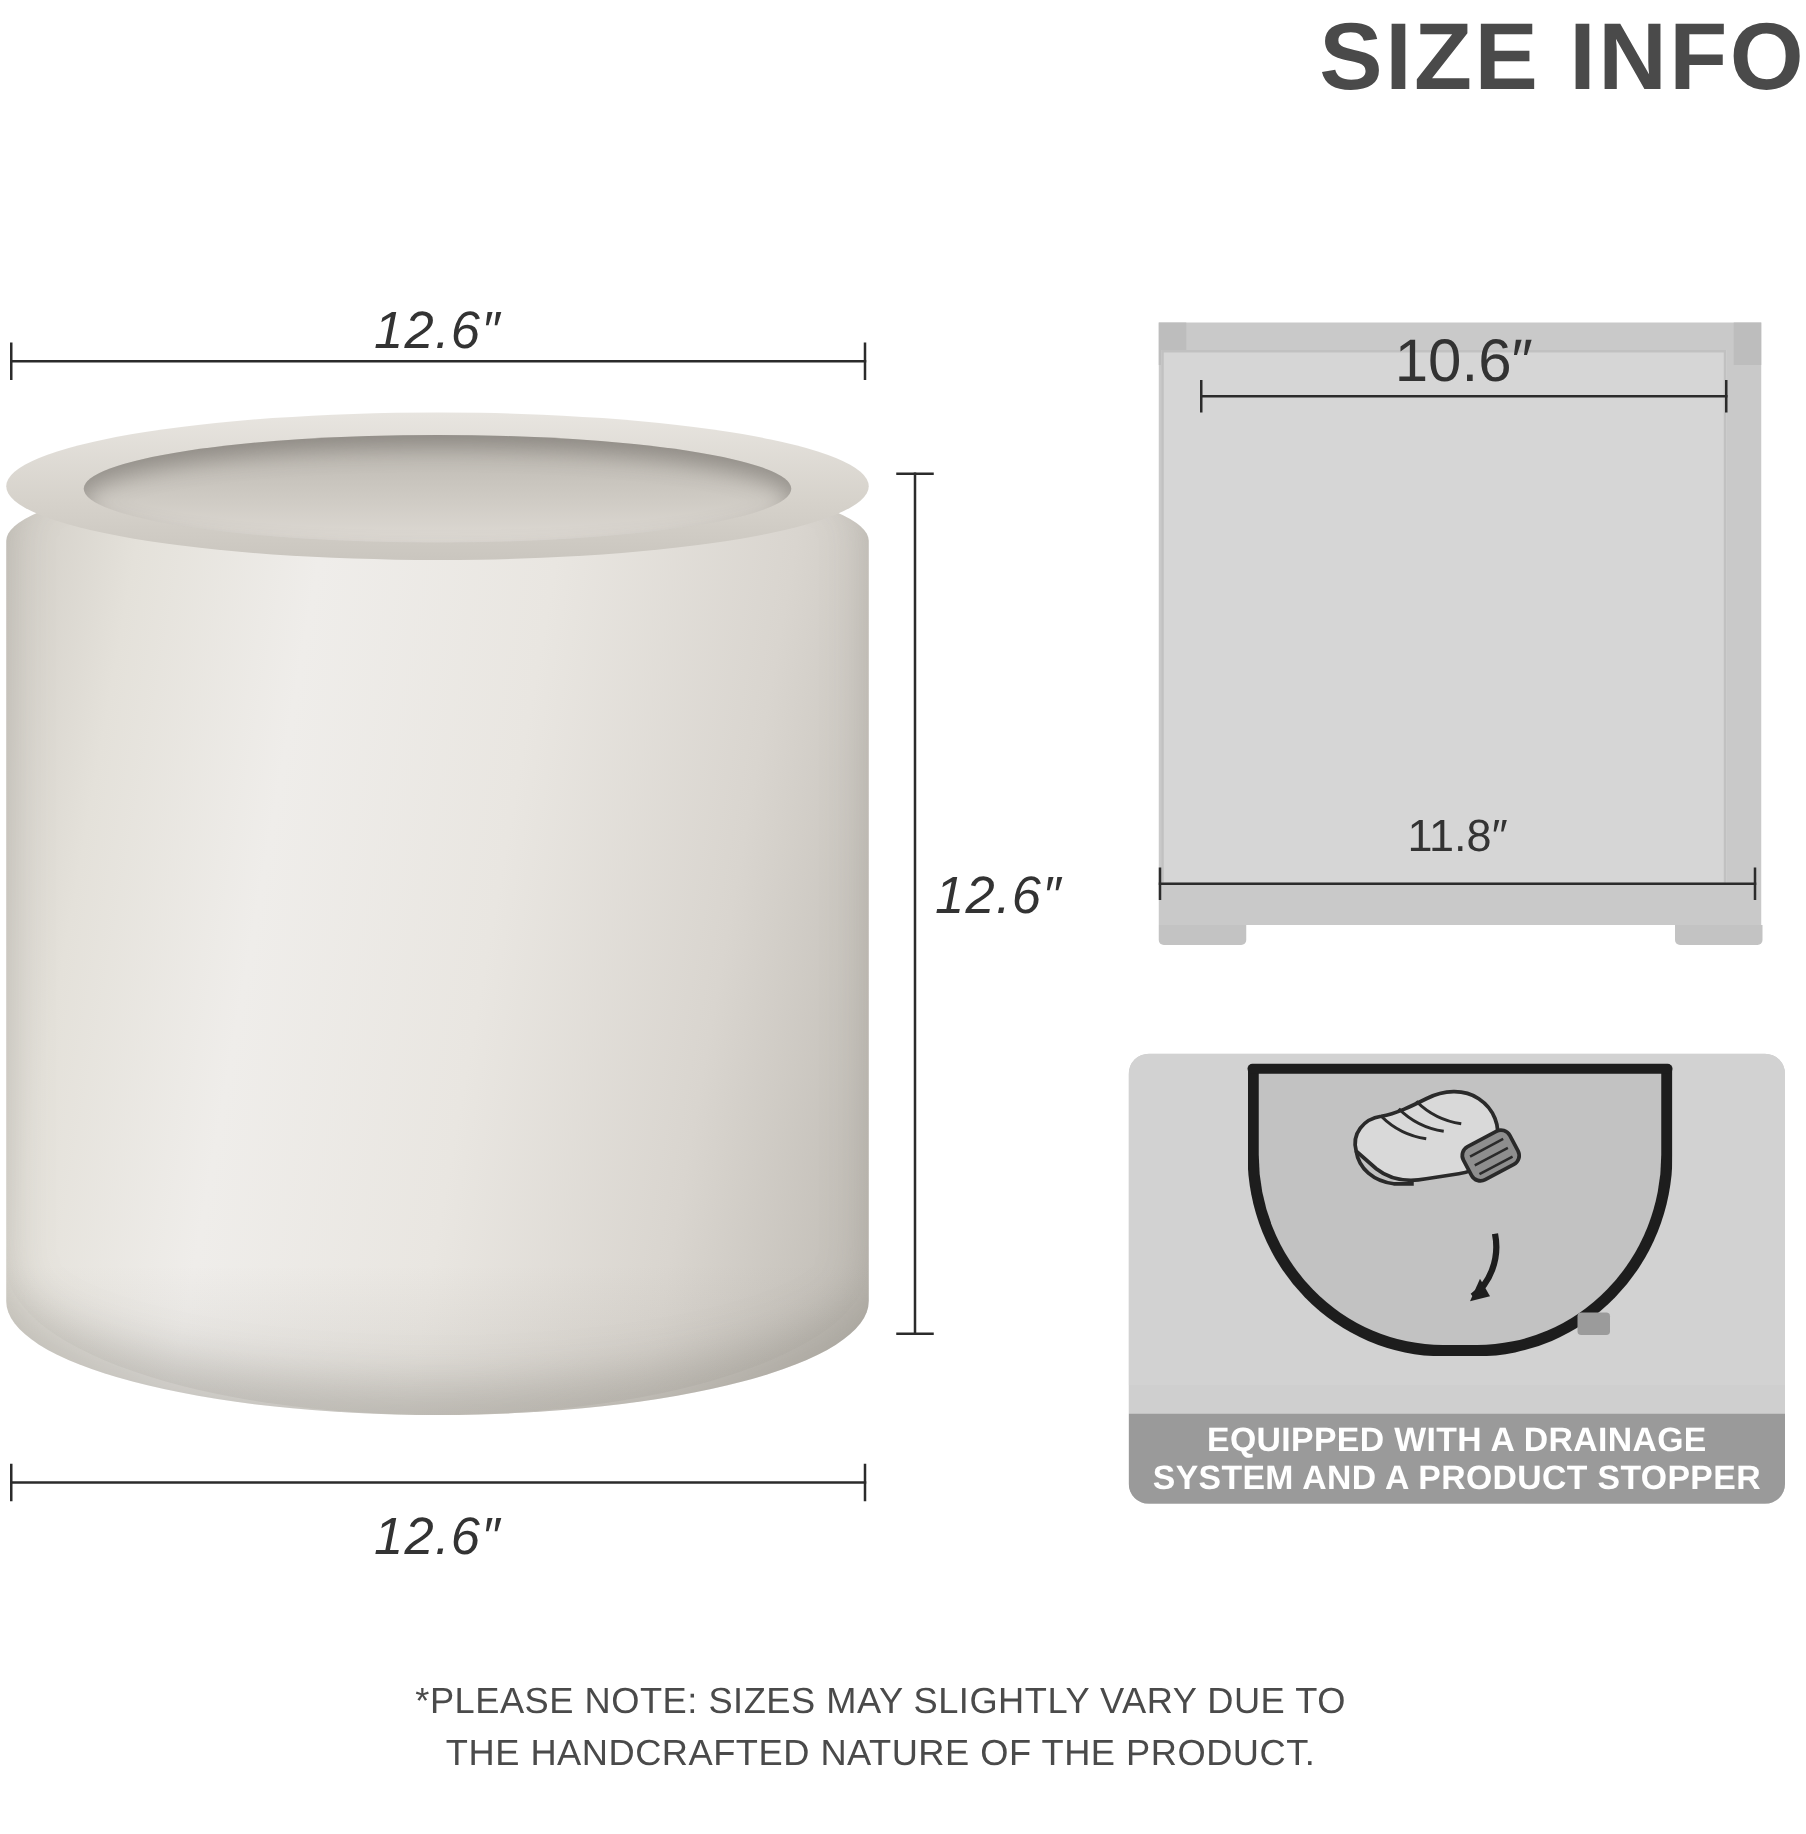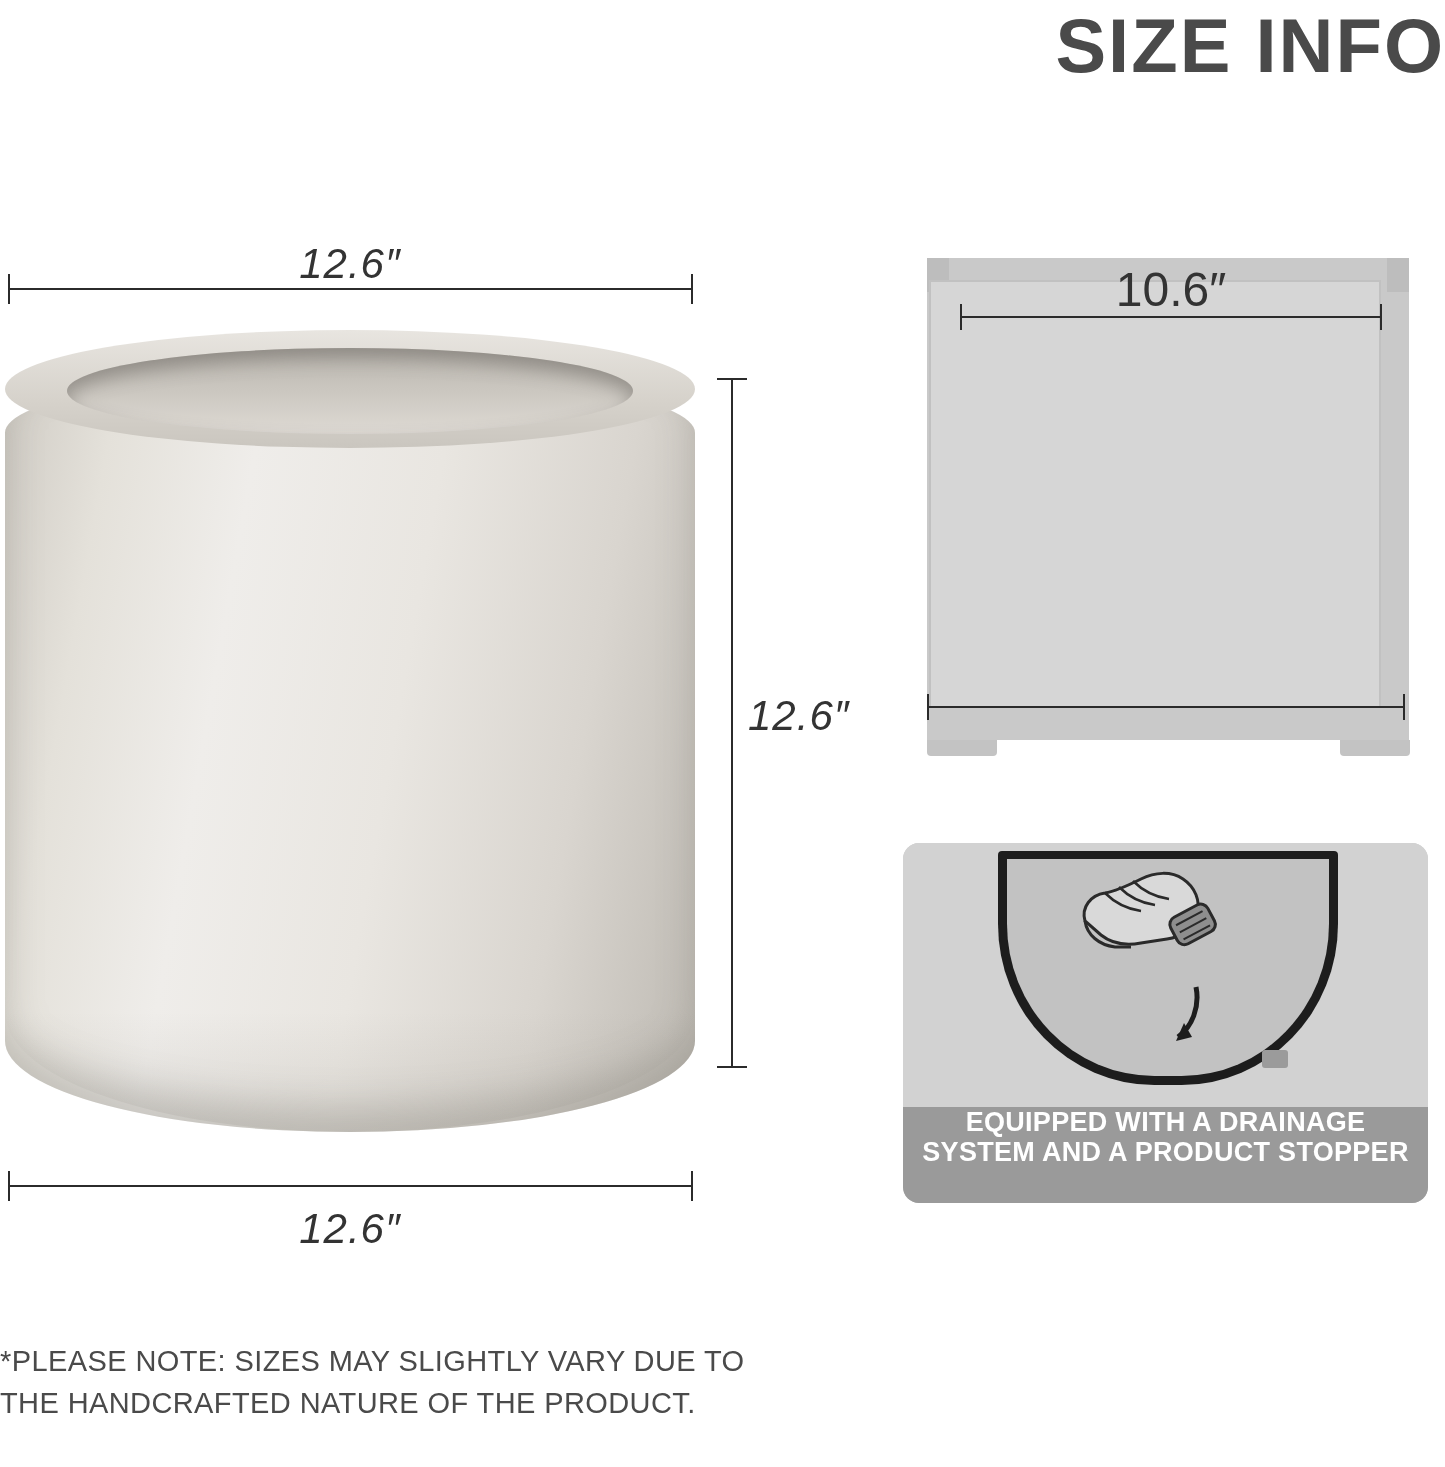--- a/index.html
+++ b/index.html
@@ -146,37 +146,37 @@
   .stopper-hole{
     position:absolute;left:255px;top:195px;width:26px;height:18px;background:#9b9b9b;border-radius:3px;
   }
   .arrow{
     position:absolute;left:263px;top:140px;width:36px;height:62px;
   }
   .hand{
     position:absolute;left:168px;top:20px;width:160px;height:130px;
   }
   .drain-caption{
-    position:absolute;left:0;bottom:0;width:525px;height:96px;
+    position:absolute;left:0;bottom:0;width:525px;height:72px;
     background:#9a9a9a;
     color:#ffffff;
     font-size:27px;
     font-weight:bold;
     line-height:1.12;
     text-align:center;
-    display:flex;align-items:flex-start;justify-content:center;
+    display:flex;align-items:center;justify-content:center;
     letter-spacing:.3px;
     padding:0 0;
     box-sizing:border-box;
   }
 
   
   .note{
     position:absolute;left:0;top:1340px;width:1409px;
-    text-align:left;
+    text-align:center;
     font-size:29px;
     color:#4a4a4a;
     line-height:1.45;
     letter-spacing:.4px;
   }
 </style>
 </head>
 <body>
 
 <div class="page">
@@ -206,20 +206,21 @@
       <div class="lip-l"></div>
       <div class="lip-r"></div>
       <div class="cavity"></div>
     </div>
     <div class="sec-foot-l"></div>
     <div class="sec-foot-r"></div>
 
     <div class="sec-dim-top-label">10.6″</div>
     <div class="sec-dim-top"></div>
 
+    <div class="sec-dim-bot-label">11.8″</div>
     <div class="sec-dim-bot"></div>
   </div>
 
   <div class="drain-card">
     <div class="drain-illu">
       <div class="pot-outline">
         <div class="stopper-hole"></div>
       </div>
 
       <svg class="hand" viewBox="0 0 160 130">

